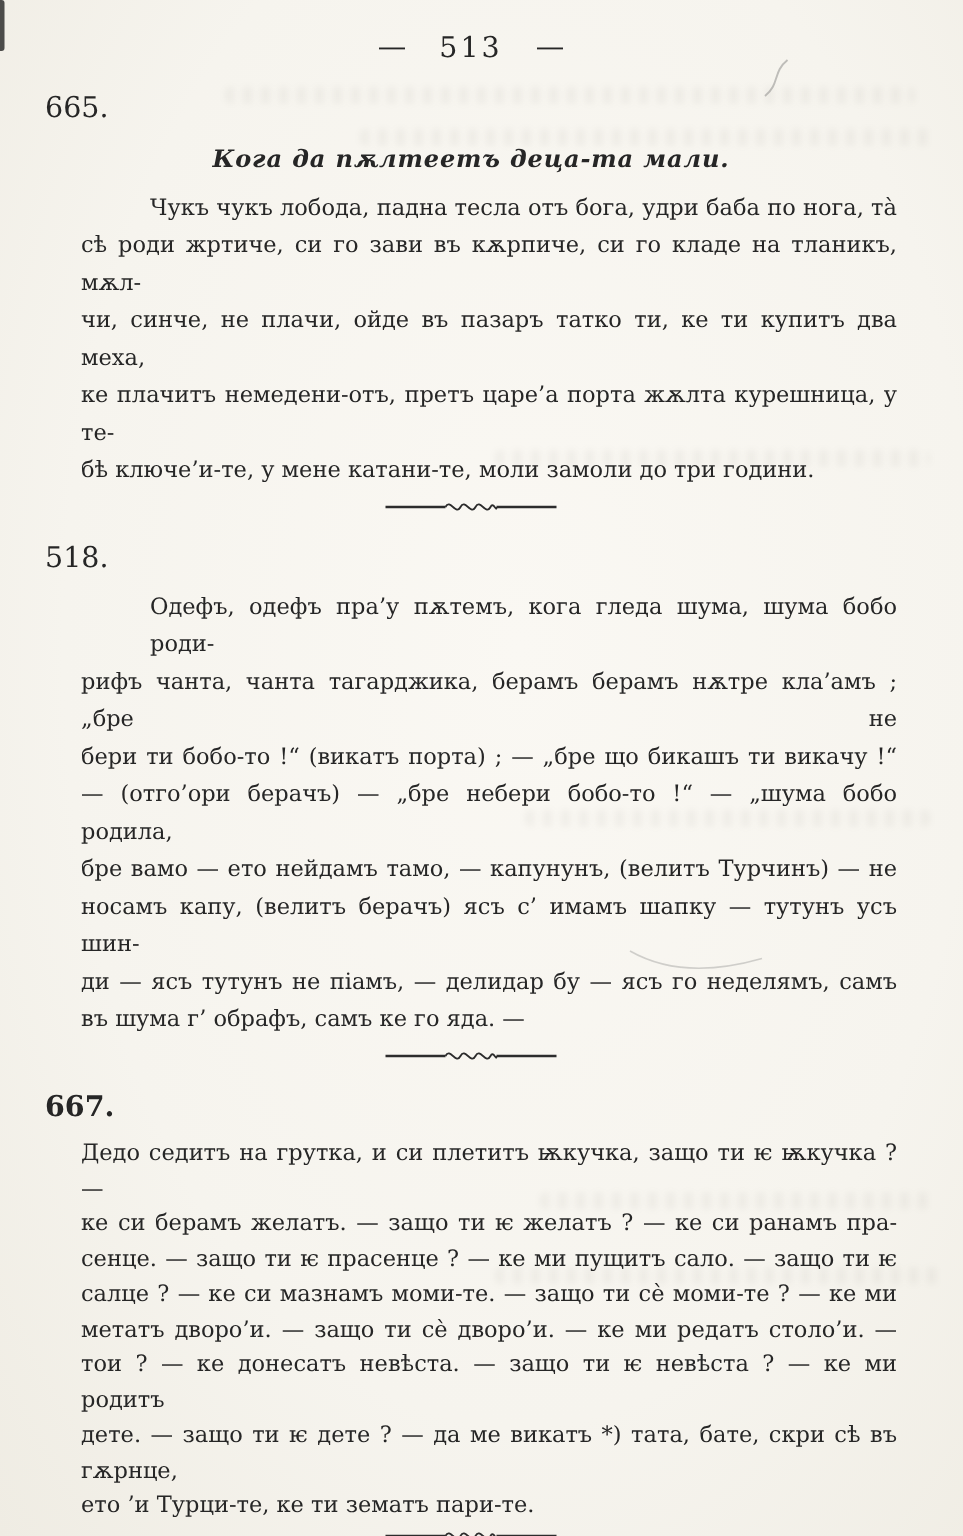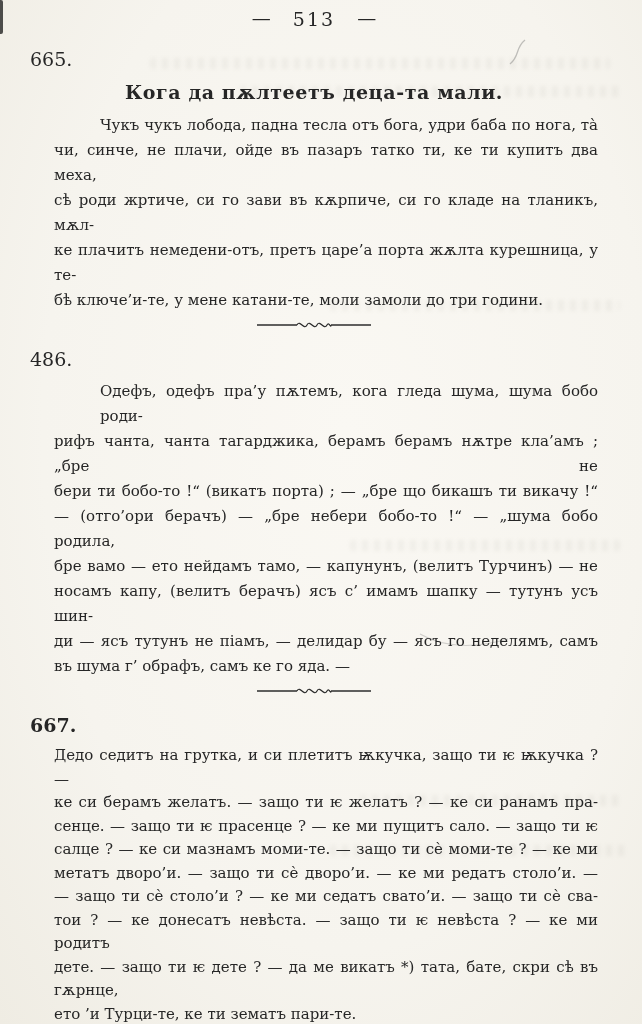--- a/index.html
+++ b/index.html
@@ -5,31 +5,31 @@
   html,body{margin:0;padding:0;}
   body{
     width:642px;height:1024px;position:relative;overflow:hidden;
     font-family:"DejaVu Serif","DejaVu Sans",serif;
     color:var(--ink,#262626);
     background:
       radial-gradient(ellipse at 54% 42%, #faf8f3 0%, #f6f4ee 62%, #efece3 100%);
   }
   .page{
     position:absolute;inset:0;box-sizing:border-box;
-    padding:8px 44px 0 30px;
+    padding:21px 44px 0 30px;
   }
   
   .pghead{text-align:center;font-size:19px;height:22px;white-space:nowrap;}
   .pghead .dash{margin:0 22px;position:relative;top:-1px;}
   .pghead .pnum{letter-spacing:2px;}
   
   .sec-num{text-align:left;font-size:19px;line-height:22px;margin-top:18px;}
   .sec-title{
-    text-align:center;font-size:19px;line-height:23px;margin-top:11px;
-    font-weight:bold;letter-spacing:.6px;
+    text-align:center;font-size:16px;line-height:23px;margin-top:11px;
+    font-weight:bold;font-style:italic;letter-spacing:.6px;
   }
   .para{margin-top:9px;font-size:15px;line-height:25px;margin-left:24px;}
   .tline{text-align:justify;text-align-last:justify;}
   .tline.first{padding-left:46px;}
   .tline.lastleft{text-align-last:left;}
   .section:nth-child(2) .sec-num{margin-top:16px;}
   .section:nth-child(3) .sec-num{margin-top:16px;font-weight:bold;}
   .section:nth-child(3) .para{line-height:23.5px;margin-top:8px;}
   .section:nth-child(3) .divider{margin-top:1px;}
   .section:nth-child(4) .sec-num{margin-top:7px;}
@@ -66,35 +66,35 @@
   <div class="pghead">
     <span class="dash">—</span><span class="pnum">513</span><span class="dash">—</span>
   </div>
 
   <div id="sections">
       <div class="section">
         <div class="sec-num">665.</div>
         <div class="sec-title">Кога да пѫлтеетъ деца-та мали.</div>
         <div class="para">
           <div class="tline first">Чукъ чукъ лобода, падна тесла отъ бога, удри баба по нога, та̀</div>
+          <div class="tline">сѣ роди жртиче, си го зави въ кѫрпиче, си го кладе на тланикъ, мѫл-</div>
           <div class="tline">чи, синче, не плачи, ойде въ пазаръ татко ти, ке ти купитъ два меха,</div>
-          <div class="tline">сѣ роди жртиче, си го зави въ кѫрпиче, си го кладе на тланикъ, мѫл-</div>
           <div class="tline">ке плачитъ немедени-отъ, претъ царе’а порта жѫлта курешница, у те-</div>
           <div class="tline lastleft">бѣ ключе’и-те, у мене катани-те, моли замоли до три години.</div>
         </div>
         <div class="divider">
           <svg width="118" height="14" viewBox="0 0 118 14">
             <path d="M2 7 H42" stroke="#2c2c2c" stroke-width="1.6" fill="none"></path>
             <path d="M42 7 c3 -6 7 6 10 0 c3 -6 7 6 10 0 c3 -6 7 6 10 0 c2 -4 4 4 4 0" stroke="#2c2c2c" stroke-width="1.2" fill="none"></path>
             <path d="M76 7 H116" stroke="#2c2c2c" stroke-width="1.6" fill="none"></path>
           </svg>
         </div>
       </div>
       <div class="section">
-        <div class="sec-num">486.</div>
+        <div class="sec-num">518.</div>
         <div class="para">
           <div class="tline first">Одефъ, одефъ пра’у пѫтемъ, кога гледа шума, шума бобо роди-</div>
           <div class="tline">рифъ чанта, чанта тагарджика, берамъ берамъ нѫтре кла’амъ ; „бре не</div>
           <div class="tline">бери ти бобо-то !“ (викатъ порта) ; — „бре що бикашъ ти викачу !“</div>
           <div class="tline">— (отго’ори берачъ) — „бре небери бобо-то !“ — „шума бобо родила,</div>
           <div class="tline">бре вамо — ето нейдамъ тамо, — капунунъ, (велитъ Турчинъ) — не</div>
           <div class="tline">носамъ капу, (велитъ берачъ) ясъ с’ имамъ шапку — тутунъ усъ шин-</div>
           <div class="tline">ди — ясъ тутунъ не піамъ, — делидар бу — ясъ го неделямъ, самъ</div>
           <div class="tline lastleft">въ шума г’ обрафъ, самъ ке го яда. —</div>
         </div>
@@ -107,21 +107,20 @@
         </div>
       </div>
       <div class="section">
         <div class="sec-num">667.</div>
         <div class="para">
           <div class="tline">Дедо седитъ на грутка, и си плетитъ ѭкучка, защо ти ѥ ѭкучка ? —</div>
           <div class="tline">ке си берамъ желатъ. — защо ти ѥ желатъ ? — ке си ранамъ пра-</div>
           <div class="tline">сенце. — защо ти ѥ прасенце ? — ке ми пущитъ сало. — защо ти ѥ</div>
           <div class="tline">салце ? — ке си мазнамъ моми-те. — защо ти сѐ моми-те ? — ке ми</div>
           <div class="tline">метатъ дворо’и. — защо ти сѐ дворо’и. — ке ми редатъ столо’и. —</div>
-          <div class="tline">— защо ти сѐ столо’и ? — ке ми седатъ свато’и. — защо ти сѐ сва-</div>
           <div class="tline">тои ? — ке донесатъ невѣста. — защо ти ѥ невѣста ? — ке ми родитъ</div>
           <div class="tline">дете. — защо ти ѥ дете ? — да ме викатъ *) тата, бате, скри сѣ въ гѫрнце,</div>
           <div class="tline lastleft">ето ’и Турци-те, ке ти зематъ пари-те.</div>
         </div>
         <div class="divider">
           <svg width="118" height="14" viewBox="0 0 118 14">
             <path d="M2 7 H42" stroke="#2c2c2c" stroke-width="1.6" fill="none"></path>
             <path d="M42 7 c3 -6 7 6 10 0 c3 -6 7 6 10 0 c3 -6 7 6 10 0 c2 -4 4 4 4 0" stroke="#2c2c2c" stroke-width="1.2" fill="none"></path>
             <path d="M76 7 H116" stroke="#2c2c2c" stroke-width="1.6" fill="none"></path>
           </svg>

